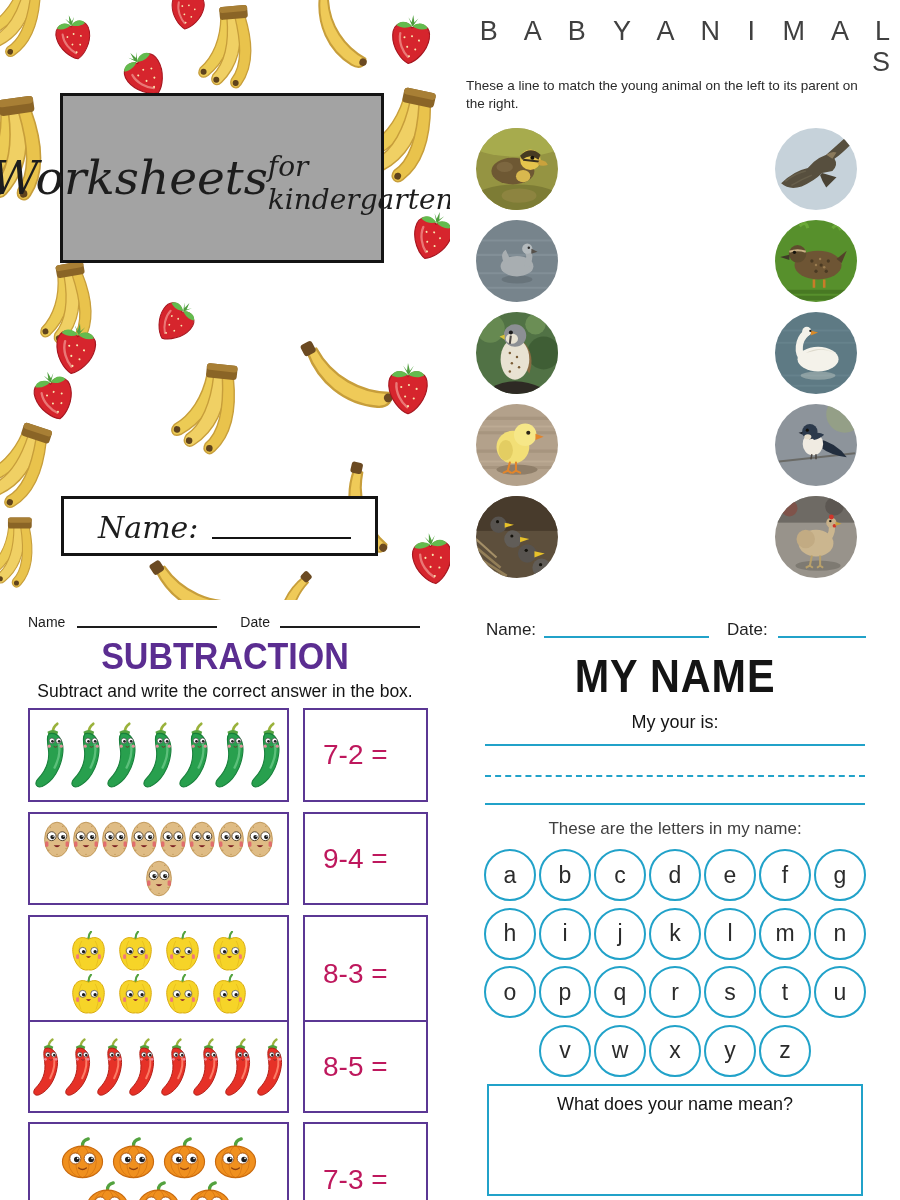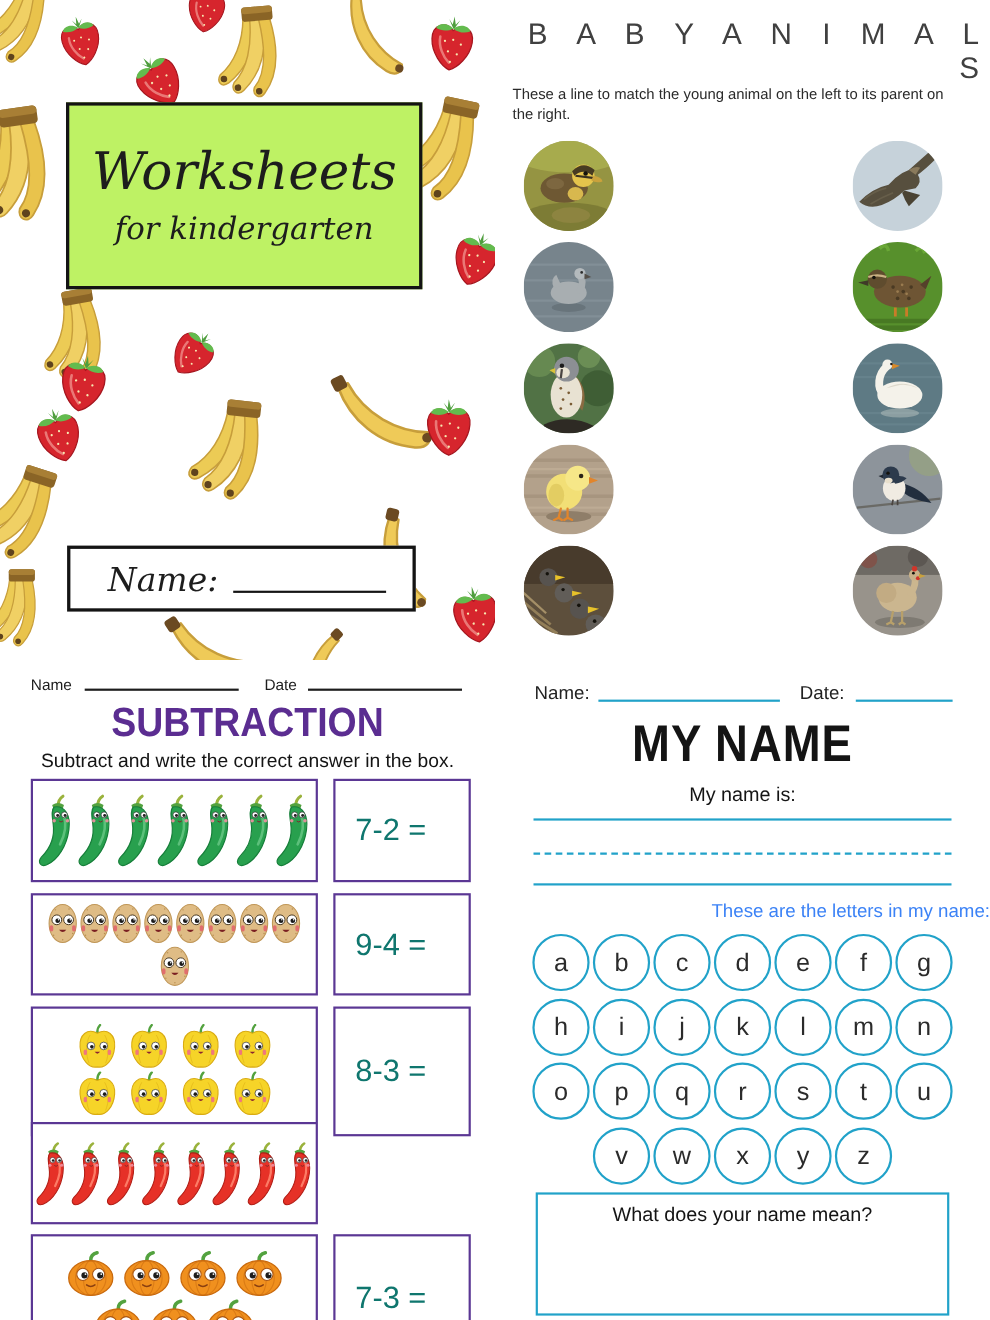--- a/index.html
+++ b/index.html
@@ -14,21 +14,21 @@
   .page{position:absolute;width:450px;height:600px;background:#fff;overflow:hidden;}
   #page-cover{left:0;top:0;}
   #page-baby{left:450px;top:0;}
   #page-sub{left:0;top:600px;}
   #page-name{left:450px;top:600px;}
 
   
   #fruit-layer{position:absolute;inset:0;}
   .fruit{position:absolute;}
   .cover-box{position:absolute;left:60px;top:93px;width:318px;height:164px;
-    background:#bef264;border:3px solid #141414;display:flex;flex-direction:column;
+    background:#a3a3a3;border:3px solid #141414;display:flex;flex-direction:row;
     align-items:center;justify-content:center;}
   .cover-title{font-family:"DejaVu Serif",serif;font-style:italic;font-size:47px;line-height:1.05;}
   .cover-sub{font-family:"DejaVu Serif",serif;font-style:italic;font-size:28px;margin-top:10px;}
   .cover-namebox{position:absolute;left:61px;top:496px;width:317px;height:60px;
     background:#fff;border:3px solid #141414;display:flex;align-items:flex-end;padding:0 20px 10px 34px;box-sizing:border-box;}
   .cover-namelabel{font-family:"DejaVu Serif",serif;font-style:italic;font-size:30px;line-height:1;}
   .cover-nameline{flex:1;border-bottom:2px solid #141414;margin:0 4px 4px 14px;height:26px;}
 
   
   .ba-title{position:absolute;left:0;right:0;top:16px;text-align:right;
@@ -41,40 +41,40 @@
   .sub-header{position:absolute;left:28px;right:22px;top:12px;display:flex;align-items:flex-end;font-size:14px;font-weight:500;}
   .write-line{display:inline-block;border-bottom:2px solid #1d1d1d;height:14px;}
   .sub-title{position:absolute;left:0;right:0;top:36px;text-align:center;
     font-size:37px;font-weight:800;color:var(--title-purple);transform:scaleX(.92);letter-spacing:0px;}
   .sub-instr{position:absolute;left:0;right:0;top:81px;text-align:center;font-size:17.5px;font-weight:500;color:#141414;}
   .sub-row{position:absolute;left:0;width:450px;}
   .item-box{position:absolute;left:28px;width:261px;height:100%;box-sizing:border-box;
     border:2.5px solid var(--purple);background:#fff;display:flex;align-items:center;justify-content:center;}
   .eq-box{position:absolute;left:303px;width:125px;height:100%;box-sizing:border-box;
     border:2.5px solid var(--purple);background:#fff;display:flex;align-items:center;padding-left:18px;}
-  .eq-text{font-size:28px;font-weight:500;color:#0f766e;}
+  .eq-text{font-size:28px;font-weight:500;color:#be185d;}
   .items-wrap{display:flex;flex-wrap:wrap;justify-content:center;align-items:center;}
   .fruit-item svg{display:block;width:100%;height:100%;}
   .it-green-chili{width:34px;height:70px;margin:2px 1px 0;}
   .it-potato{width:28px;height:39px;margin:0 0.5px;}
   .it-yellow-pepper{width:45px;height:43px;margin:0 1px;}
   .it-red-chili{width:30px;height:62px;margin:2px 1px 0;}
   .it-pumpkin{width:47px;height:42px;margin:1px 2px;}
   .wrap-yellow-pepper{width:196px;}
   .wrap-pumpkin{width:212px;}
 
   
   .mn-header{position:absolute;left:36px;right:34px;top:20px;display:flex;align-items:flex-end;font-size:17px;color:#222;}
   .teal-line{display:inline-block;border-bottom:2.5px solid var(--teal);height:14px;}
   .mn-title{position:absolute;left:0;right:0;top:48px;text-align:center;
     font-size:47px;font-weight:800;letter-spacing:1px;color:#141414;transform:scaleX(.88);}
   .mn-sub{position:absolute;left:0;right:0;top:112px;text-align:center;font-size:18px;font-weight:500;color:#141414;}
   .mn-line{position:absolute;left:35px;right:35px;border-top:2.5px solid var(--teal);}
   .mn-line.dashed{border-top-style:dashed;}
-  .mn-heading{position:absolute;left:0;right:0;top:219px;text-align:right;font-size:17px;font-weight:500;color:#3b82f6;}
+  .mn-heading{position:absolute;left:0;right:0;top:219px;text-align:center;font-size:17px;font-weight:500;color:#404040;}
   #alphabet{position:absolute;left:0;right:0;top:249px;}
   .letter-row{display:flex;justify-content:center;gap:3px;margin-bottom:6.5px;}
   .letter-circle{width:52px;height:52px;border-radius:50%;border:2.5px solid var(--teal);
     box-sizing:border-box;display:flex;align-items:center;justify-content:center;
     font-size:23px;color:#2b2b2b;background:#fff;}
   .mn-question-box{position:absolute;left:37px;top:484px;width:376px;height:112px;box-sizing:border-box;
     border:2.5px solid var(--teal);background:#fff;text-align:center;padding-top:8px;
     font-size:18px;font-weight:500;color:#141414;}
 </style>
 </head>
@@ -1109,20 +1109,23 @@
                   <circle cx="27.5" cy="21" r="3" fill="#fff" stroke="#333" stroke-width="0.7"></circle>
                   <circle cx="20.6" cy="21.6" r="1.5" fill="#222"></circle>
                   <circle cx="28.1" cy="21.6" r="1.5" fill="#222"></circle>
                   <circle cx="17" cy="27" r="1.8" fill="#f28fa2" opacity="0.9"></circle>
                   <circle cx="30.5" cy="27" r="1.8" fill="#f28fa2" opacity="0.9"></circle>
                   <path d="M22.3,27.5 q1.7,1.8 3.4,0" stroke="#7a2a2a" stroke-width="1" fill="none" stroke-linecap="round"></path>
                 </svg>
               </span>
             </div>
           </div>
+          <div class="eq-box">
+            <span class="eq-text">8-5 =</span>
+          </div>
         </div>
         <div class="sub-row" style="top: 522px; height: 115px;">
           <div class="item-box">
             <div class="items-wrap wrap-pumpkin">
               <span class="fruit-item it-pumpkin">
                 <svg viewBox="0 0 48 44">
                   <path d="M24,9 C24,5 26,3 30,2" stroke="#53a23f" stroke-width="3.4" fill="none" stroke-linecap="round"></path>
                   <ellipse cx="24" cy="26" rx="21" ry="16.5" fill="#f0901e" stroke="#c96a0e" stroke-width="1.2"></ellipse>
                   <ellipse cx="24" cy="26" rx="14.5" ry="16.5" fill="none" stroke="#c96a0e" stroke-width="1" opacity="0.55"></ellipse>
                   <ellipse cx="24" cy="26" rx="7" ry="16.5" fill="none" stroke="#c96a0e" stroke-width="1" opacity="0.55"></ellipse>
@@ -1235,21 +1238,21 @@
   </div>
 
   <div class="page" id="page-name">
     <div class="mn-header">
       <span>Name:</span>
       <span class="teal-line" style="width:165px;margin:0 0 2px 8px;"></span>
       <span style="margin-left:18px;">Date:</span>
       <span class="teal-line" style="flex:1;margin:0 0 2px 10px;"></span>
     </div>
     <div class="mn-title">MY NAME</div>
-    <div class="mn-sub">My name is:</div>
+    <div class="mn-sub">My your is:</div>
     <div class="mn-line" style="top:144px;"></div>
     <div class="mn-line dashed" style="top:175px;"></div>
     <div class="mn-line" style="top:203px;"></div>
     <div class="mn-heading">These are the letters in my name:</div>
     <div id="alphabet">
         <div class="letter-row">
           <span class="letter-circle">a</span>
           <span class="letter-circle">b</span>
           <span class="letter-circle">c</span>
           <span class="letter-circle">d</span>

